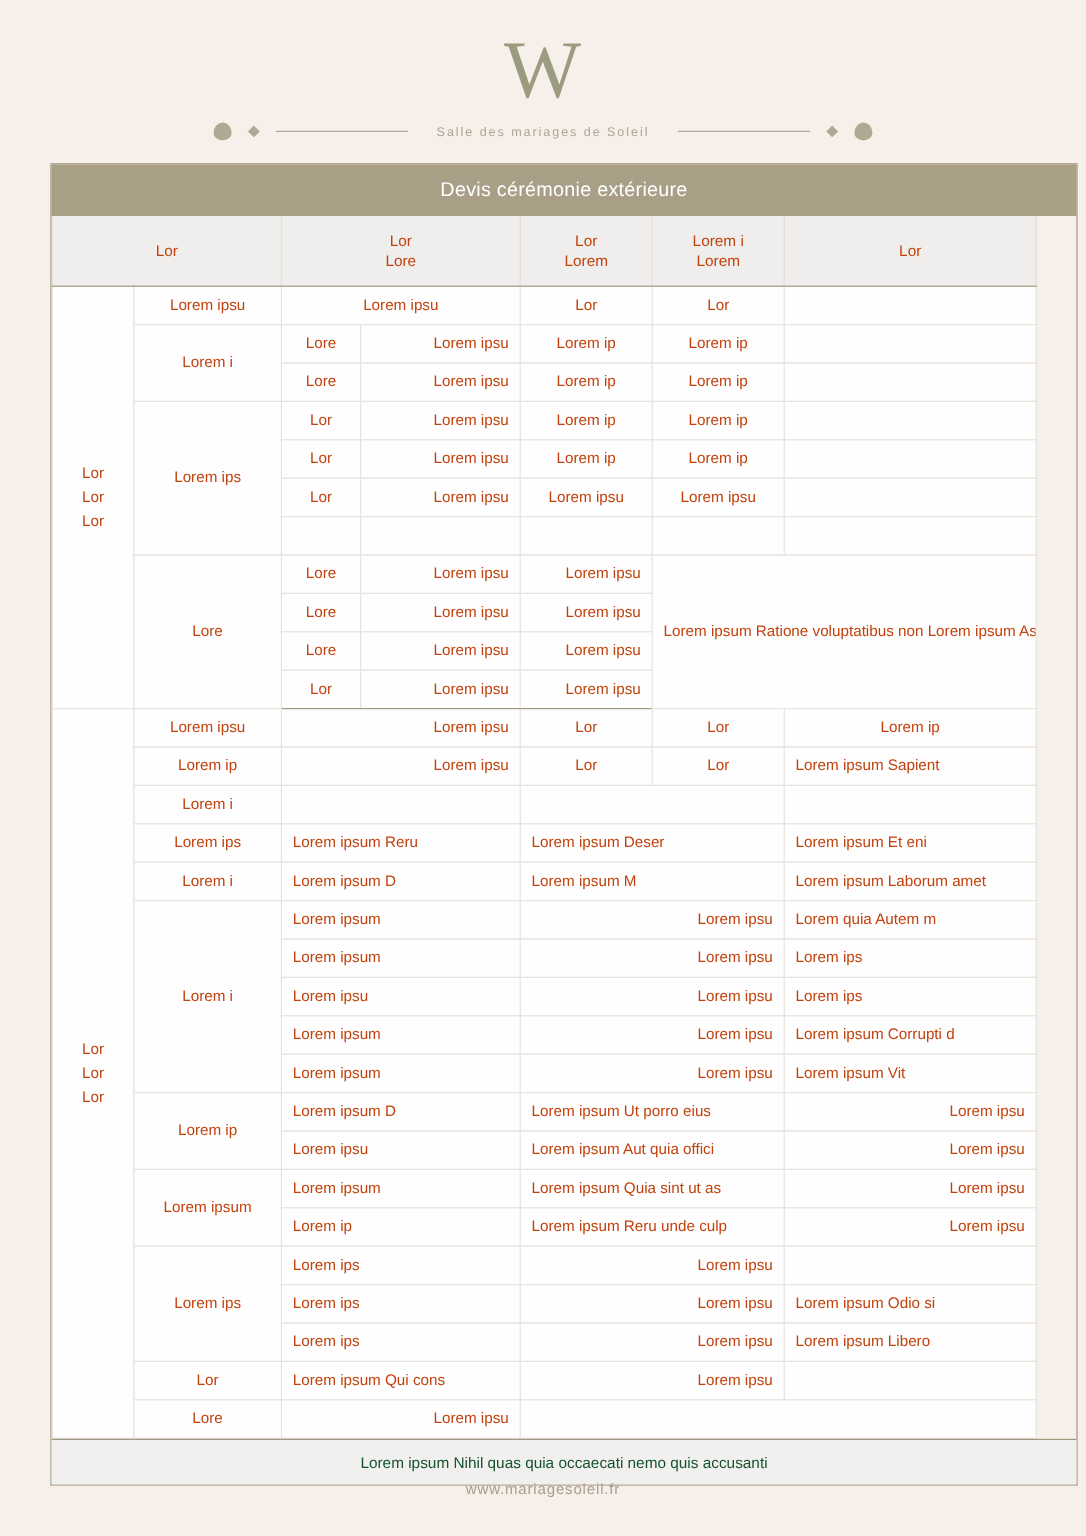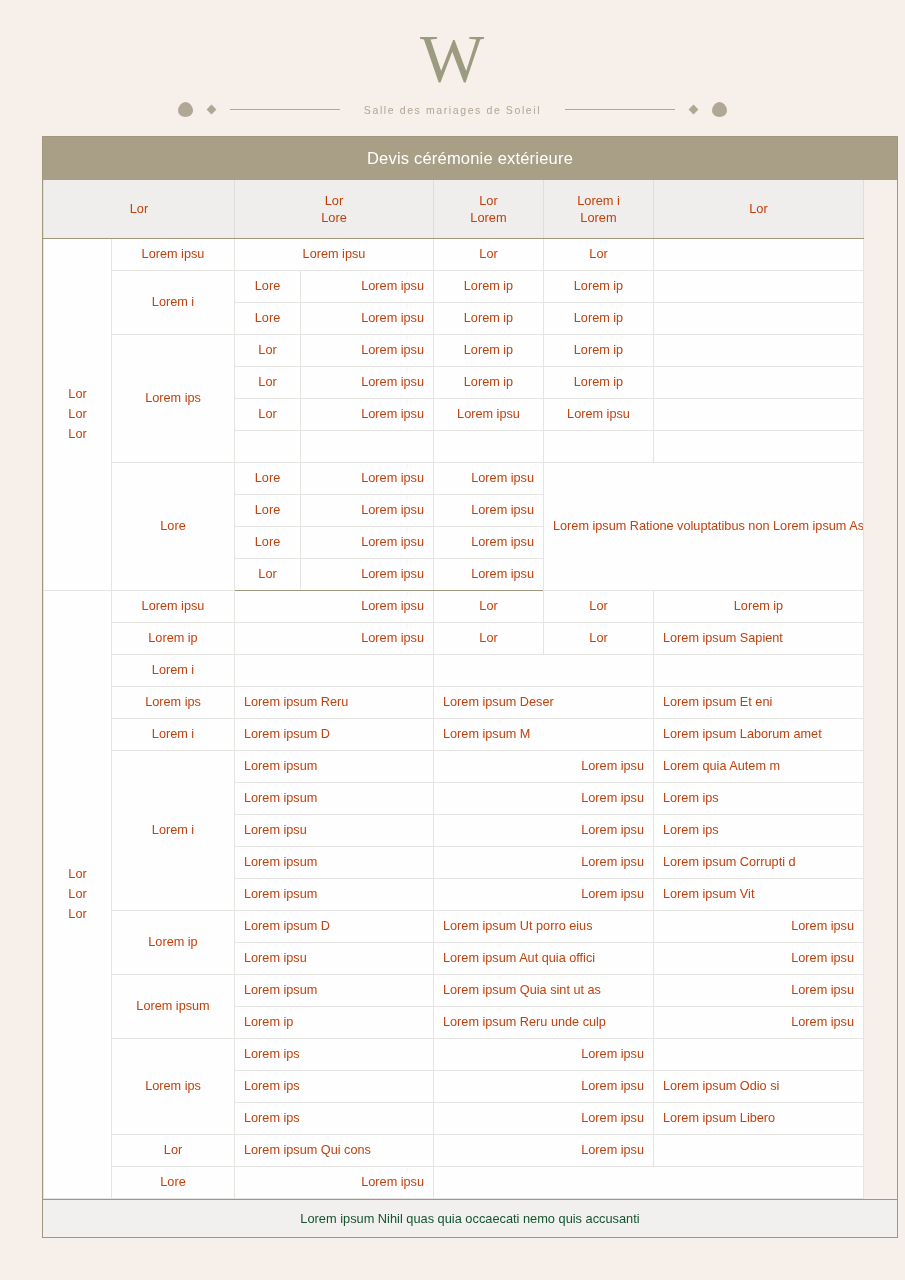--- a/index.html
+++ b/index.html
@@ -418,14 +418,15 @@
         <td class="r" colspan="2">Lorem ipsu</td>
         <td class="blank" colspan="3"></td>
       </tr>
 
       </tbody>
     </table>
 
     <div class="footnote">Lorem ipsum Nihil quas quia occaecati nemo quis accusanti</div>
   </div>
 
+  <div class="site">www.mariagesoleil.fr</div>
 
 </div>
 
 </body></html>

